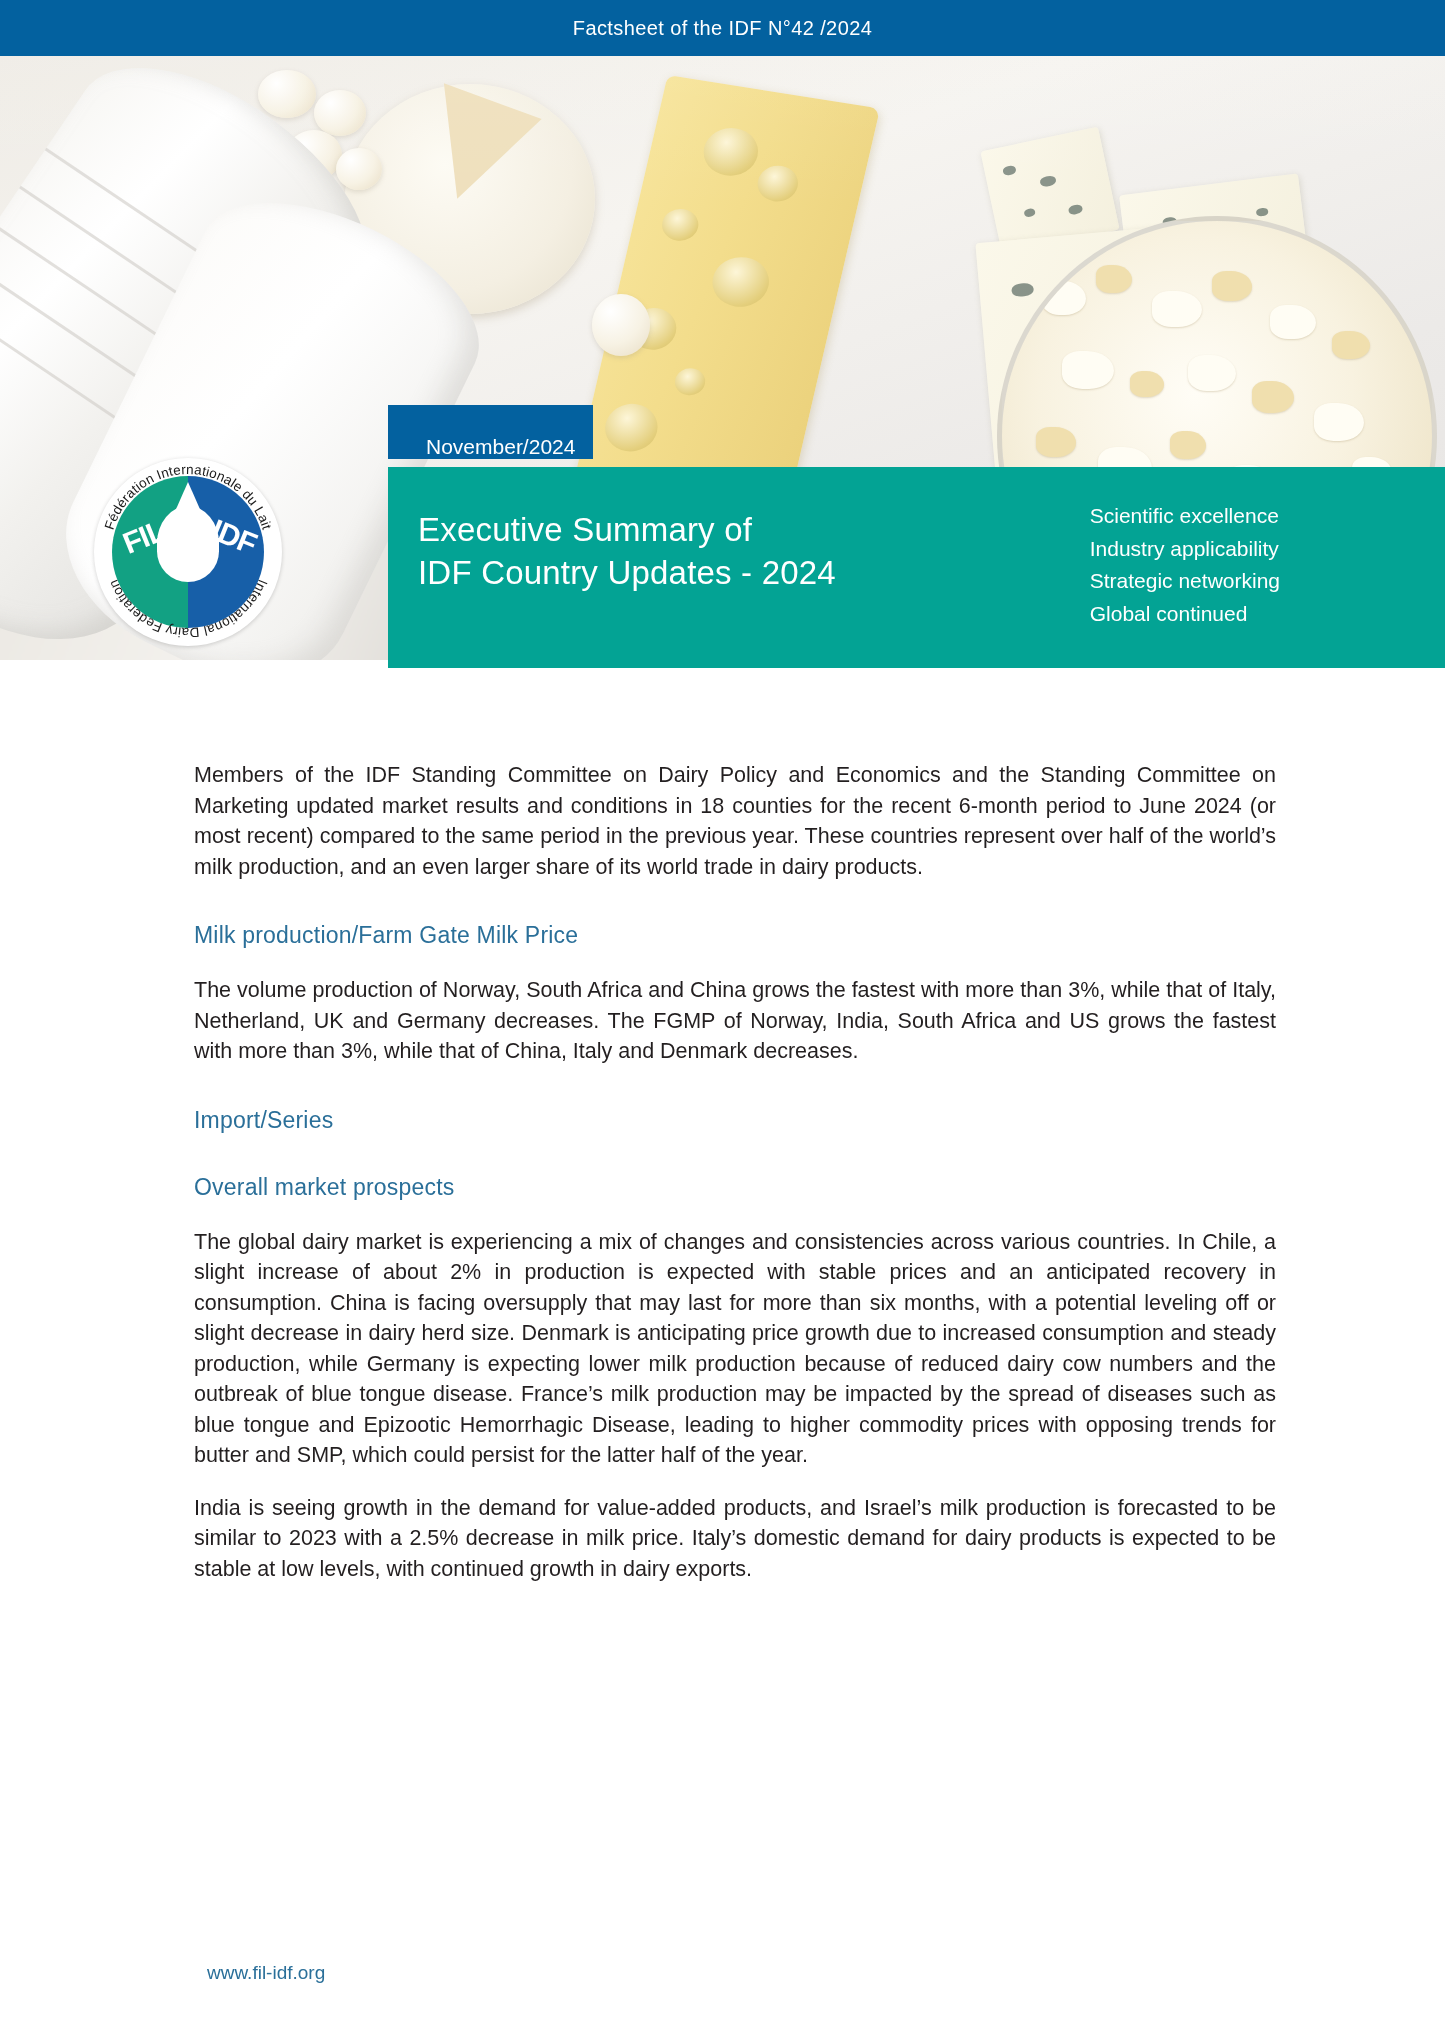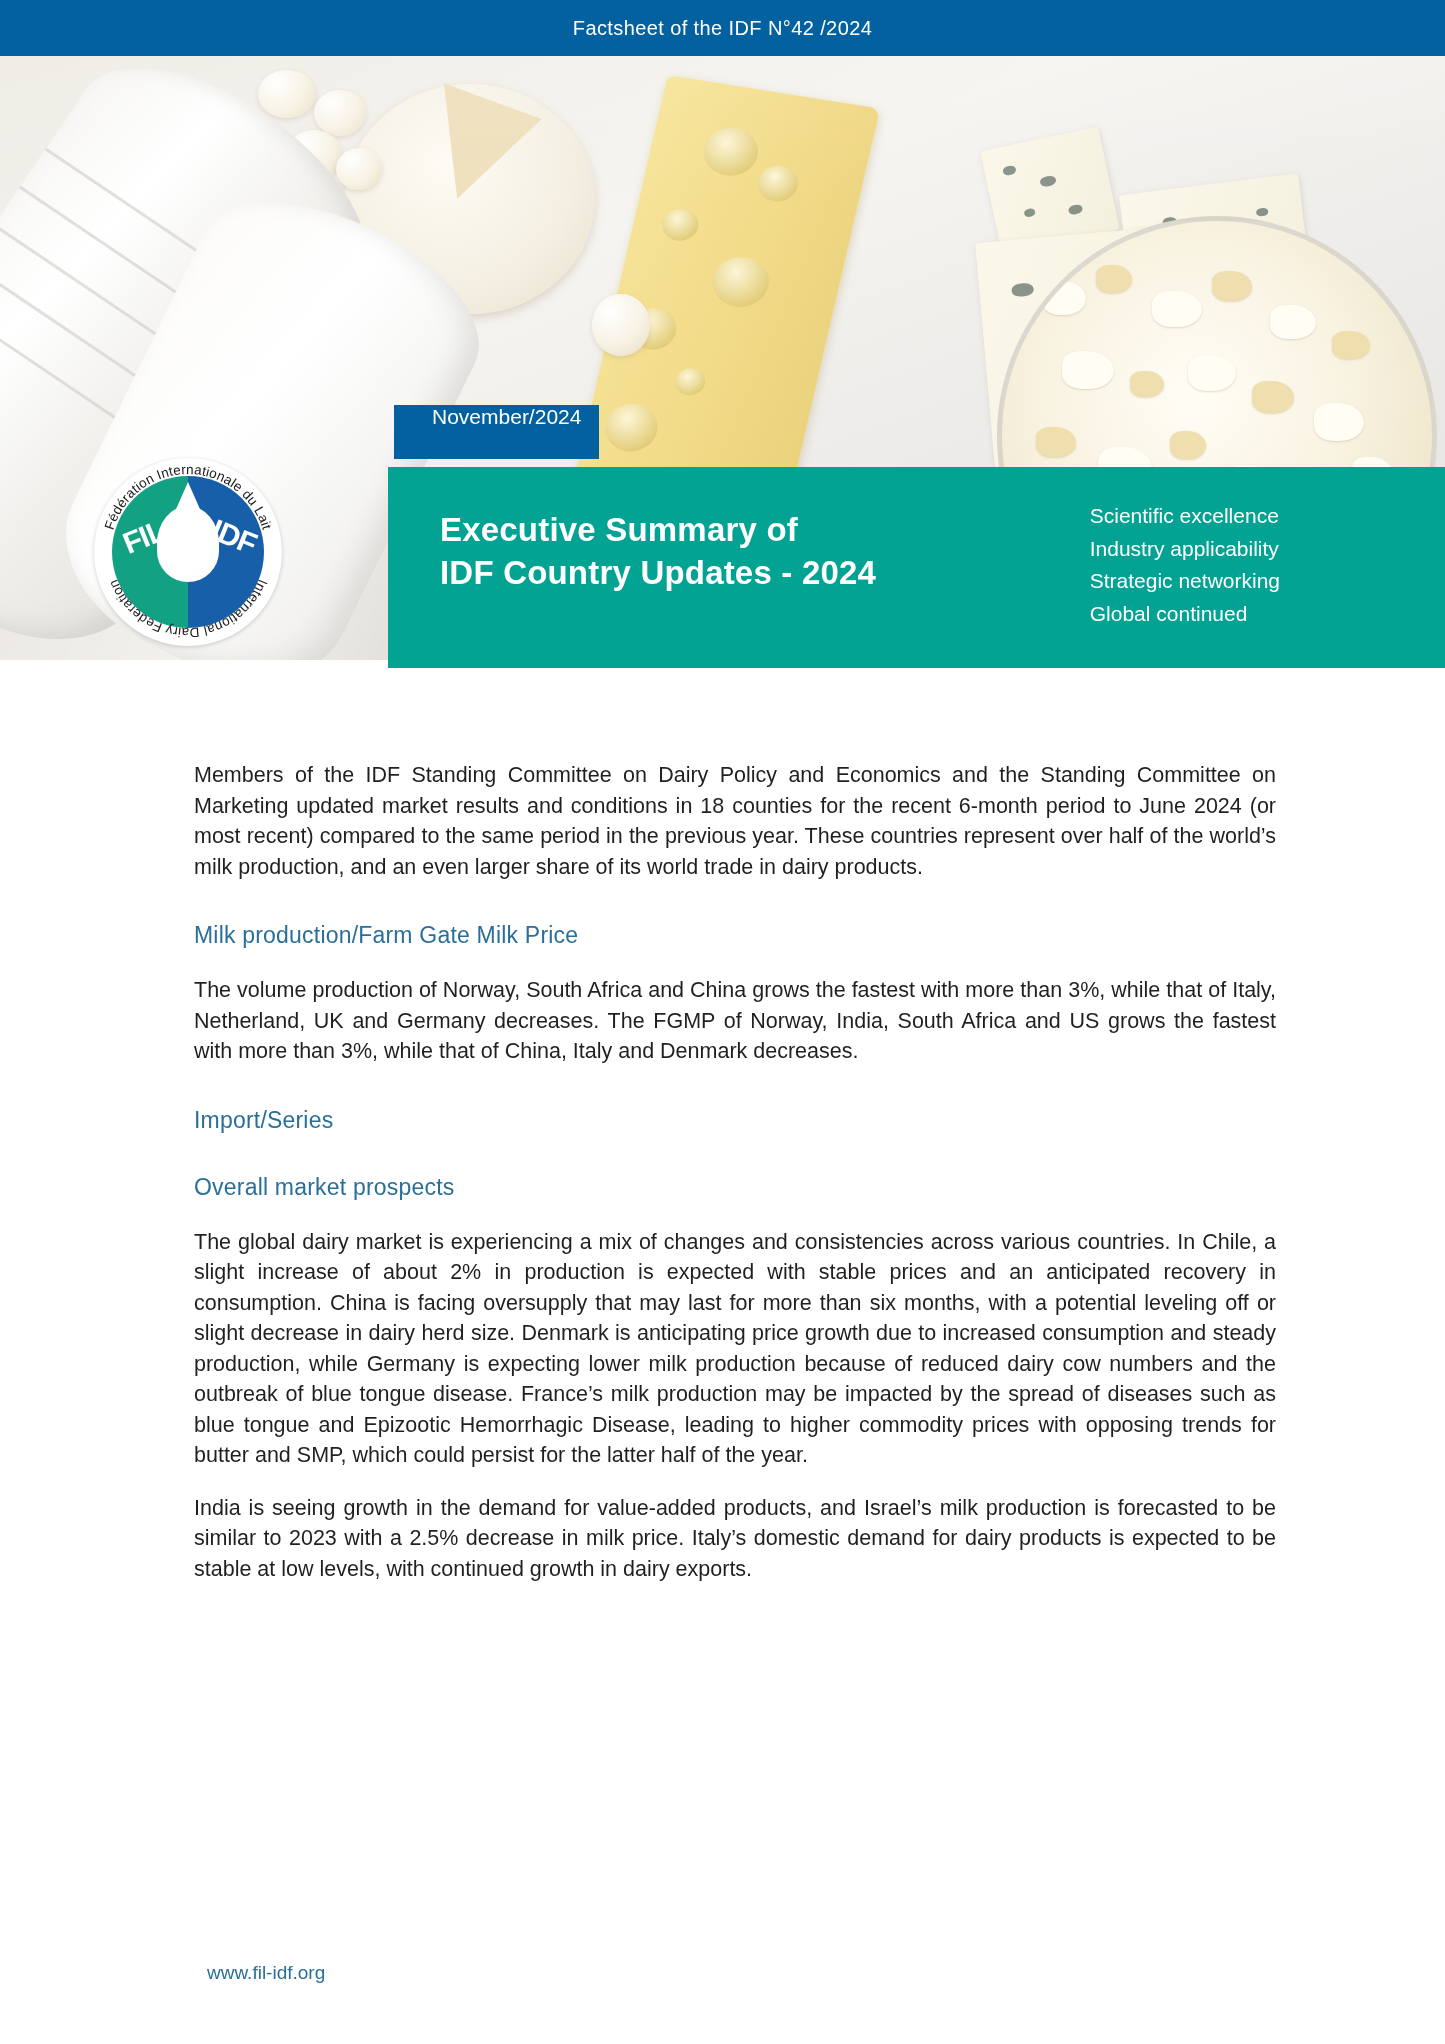--- a/index.html
+++ b/index.html
@@ -191,43 +191,42 @@
     pointer-events: none;
   }
 
   
   .date-tag {
     position: absolute;
     left: 388px; top: 405px;
     width: 205px; height: 54px;
     background: #03619f;
     display: flex;
-    align-items: flex-start;
-    margin-left: 6px;
+    align-items: flex-end;
   }
   .date-tag-text {
     color: #ffffff;
     font-size: 21px;
     padding-left: 38px;
     white-space: nowrap;
   }
 
   
   .teal-banner {
     position: absolute;
     left: 388px; top: 467px;
     width: 1057px; height: 201px;
     background: #03a394;
   }
   .banner-title {
     position: absolute;
-    left: 52px; top: 42px;
+    left: 30px; top: 42px;
     color: #ffffff;
     font-size: 33px;
-    font-weight: bold;
+    font-weight: normal;
     line-height: 1.30;
     letter-spacing: 0.2px;
   }
   .banner-title .l2 { display: block; }
   .tagline {
     position: absolute;
     right: 165px; top: 33px;
     color: #ffffff;
     font-size: 21px;
     line-height: 1.55;

